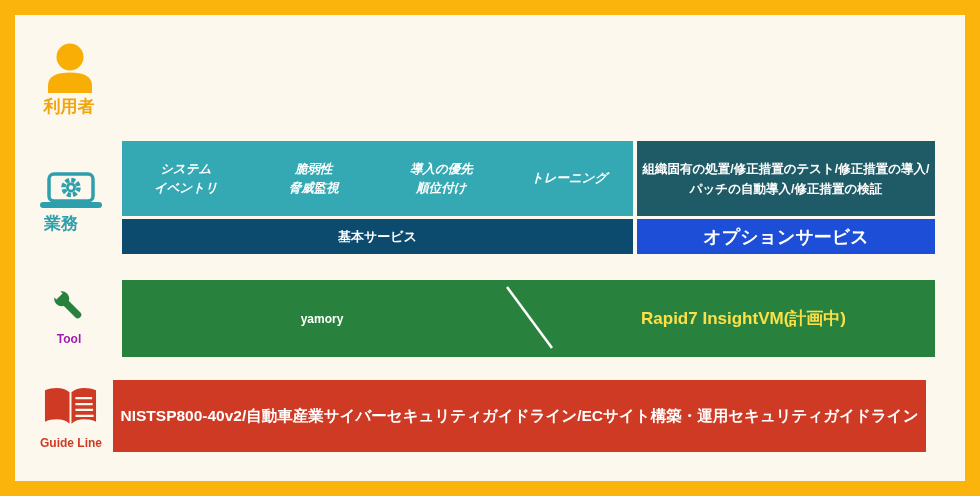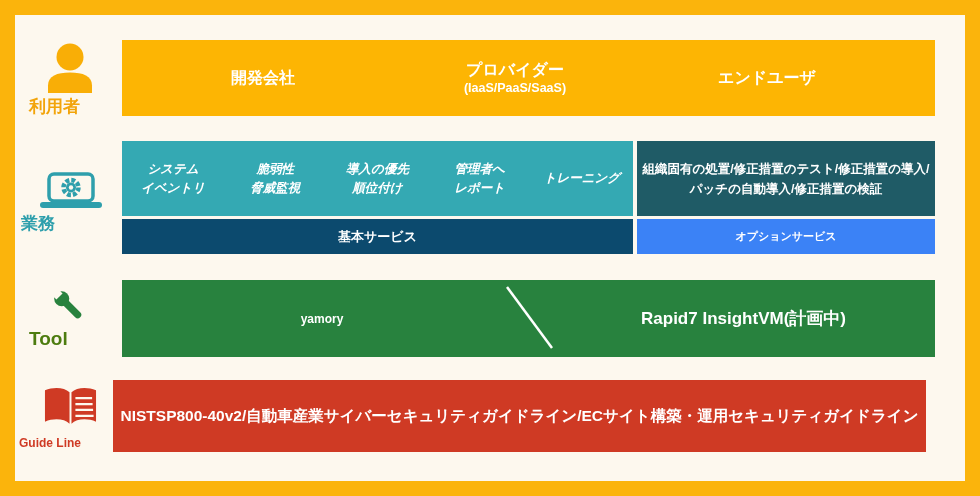--- a/index.html
+++ b/index.html
@@ -9,21 +9,21 @@
     box-sizing:border-box;
     border:15px solid #FBB40C;
     background:#FDF8EE;
     font-family:"Liberation Sans","DejaVu Sans",sans-serif;
     font-weight:bold;
     overflow:hidden;
   }
   .abs{position:absolute;}
   
   .rail-label{
-    text-align:left;
+    text-align:center;
     font-size:17px;
     line-height:18px;
     white-space:nowrap;
   }
   
   .band-users{
     left:107px;top:25px;width:813px;height:76px;
     background:#FDB503;
   }
   .user-col{
@@ -55,38 +55,38 @@
     display:flex;align-items:center;justify-content:center;
     color:#fff;font-size:12.5px;line-height:20px;
     text-align:center;white-space:pre-line;padding:8px 2px;box-sizing:border-box;
   }
   .ops-footer-basic{
     background:#0c4a6e;
     display:flex;align-items:center;justify-content:center;
     color:#fff;font-size:13px;white-space:nowrap;
   }
   .ops-footer-optional{
-    background:#3b82f6;
+    background:#1d4ed8;
     display:flex;align-items:center;justify-content:center;
-    color:#fff;font-size:11px;white-space:nowrap;
+    color:#fff;font-size:18px;white-space:nowrap;
   }
   
   .band-tool{
     left:107px;top:265px;width:813px;height:77px;
     background:#28823E;
   }
   .tool-left{
     position:absolute;left:0;top:0;width:400px;height:100%;
     display:flex;align-items:center;justify-content:center;
     color:#fff;font-size:12px;white-space:nowrap;
   }
   .tool-right{
     position:absolute;left:430px;top:0;width:383px;height:100%;
     display:flex;align-items:center;justify-content:center;
-    color:#ffffff;font-size:17px;white-space:nowrap;
+    color:#fde047;font-size:17px;white-space:nowrap;
   }
   
   .band-guide{
     left:98px;top:365px;width:813px;height:72px;
     background:#CF3A24;
     display:flex;align-items:center;justify-content:center;
     color:#fff;font-size:15.5px;white-space:nowrap;
   }
 </style>
 </head>
@@ -115,54 +115,40 @@
 
   <div class="abs" style="left:35px;top:272px;width:38px;height:38px;">
     <svg width="38" height="38" viewBox="0 0 48 48" fill="#28823E">
       <g transform="rotate(-45 24 24)">
         <circle cx="24" cy="11" r="9.5"></circle>
         <rect x="18.5" y="-4" width="11" height="11" fill="#FDF8EE"></rect>
         <rect x="19.5" y="14" width="9" height="30" rx="4.5"></rect>
       </g>
     </svg>
   </div>
-  <div class="abs rail-label" style="left:14px;top:315px;width:80px;font-size:19px;color:#4d7c0f;">Tool</div>
+  <div class="abs rail-label" style="left:14px;top:315px;width:80px;font-size:12px;color:#a21caf;">Tool</div>
 
   <div class="abs" style="left:28px;top:372px;width:55px;height:40px;">
     <svg width="55" height="40" viewBox="0 0 56 40">
       <path d="M2 3 C11 -1 22 0 27 5 V37 C22 32 11 31 2 35 Z" fill="#CF3A24"></path>
       <path d="M54 3 C45 -1 34 0 29 5 V37 C34 32 45 31 54 35 Z" fill="#CF3A24"></path>
       <path d="M33 11 H50 M33 17 H50.5 M33 23 H51 M33 29 H51.5" stroke="#FDF8EE" stroke-width="2.2" fill="none"></path>
     </svg>
   </div>
   <div class="abs rail-label" style="left:4px;top:419px;width:104px;font-size:12px;color:#CF3A24;">Guide Line</div>
 
-  <div class="abs band-users">
-    <div class="user-col" style="left:21px;">
-      <div class="title">開発会社</div>
-    </div>
-    <div class="user-col" style="left:273px;">
-      <div class="title">プロバイダー</div>
-      <div class="subtitle">(IaaS/PaaS/SaaS)</div>
-    </div>
-    <div class="user-col" style="left:525px;">
-      <div class="title">エンドユーザ</div>
-    </div>
-  </div>
 
   <div class="abs band-ops">
     <div class="ops-basic-tasks">
       <div class="ops-task">システム
 イベントリ</div>
       <div class="ops-task">脆弱性
 脅威監視</div>
       <div class="ops-task">導入の優先
 順位付け</div>
-      <div class="ops-task">管理者へ
-レポート</div>
       <div class="ops-task">トレーニング</div>
     </div>
     <div class="ops-optional-desc">組織固有の処置/修正措置のテスト/修正措置の導入/
 パッチの自動導入/修正措置の検証</div>
     <div class="ops-footer-basic">基本サービス</div>
     <div class="ops-footer-optional">オプションサービス</div>
   </div>
 
   <div class="abs band-tool">
     <div class="tool-left">yamory</div>

